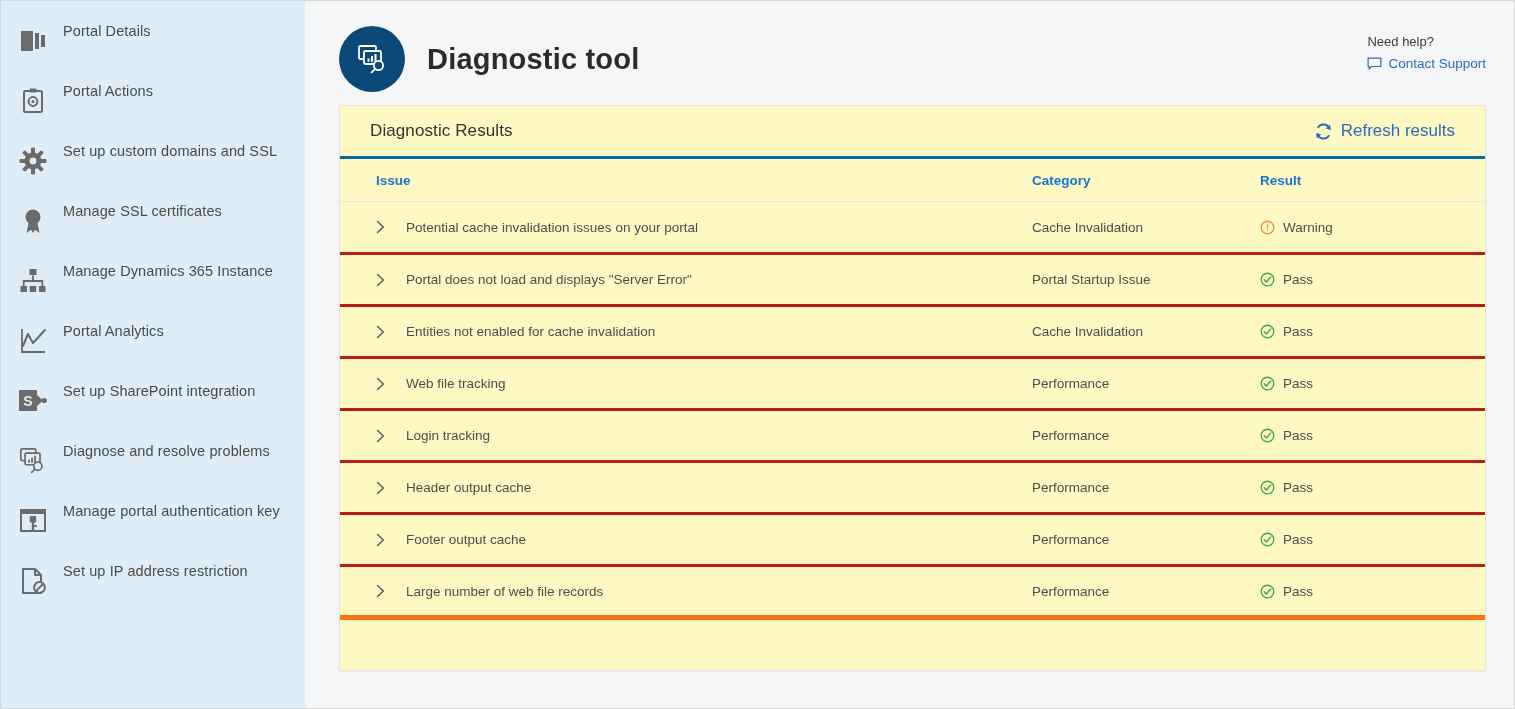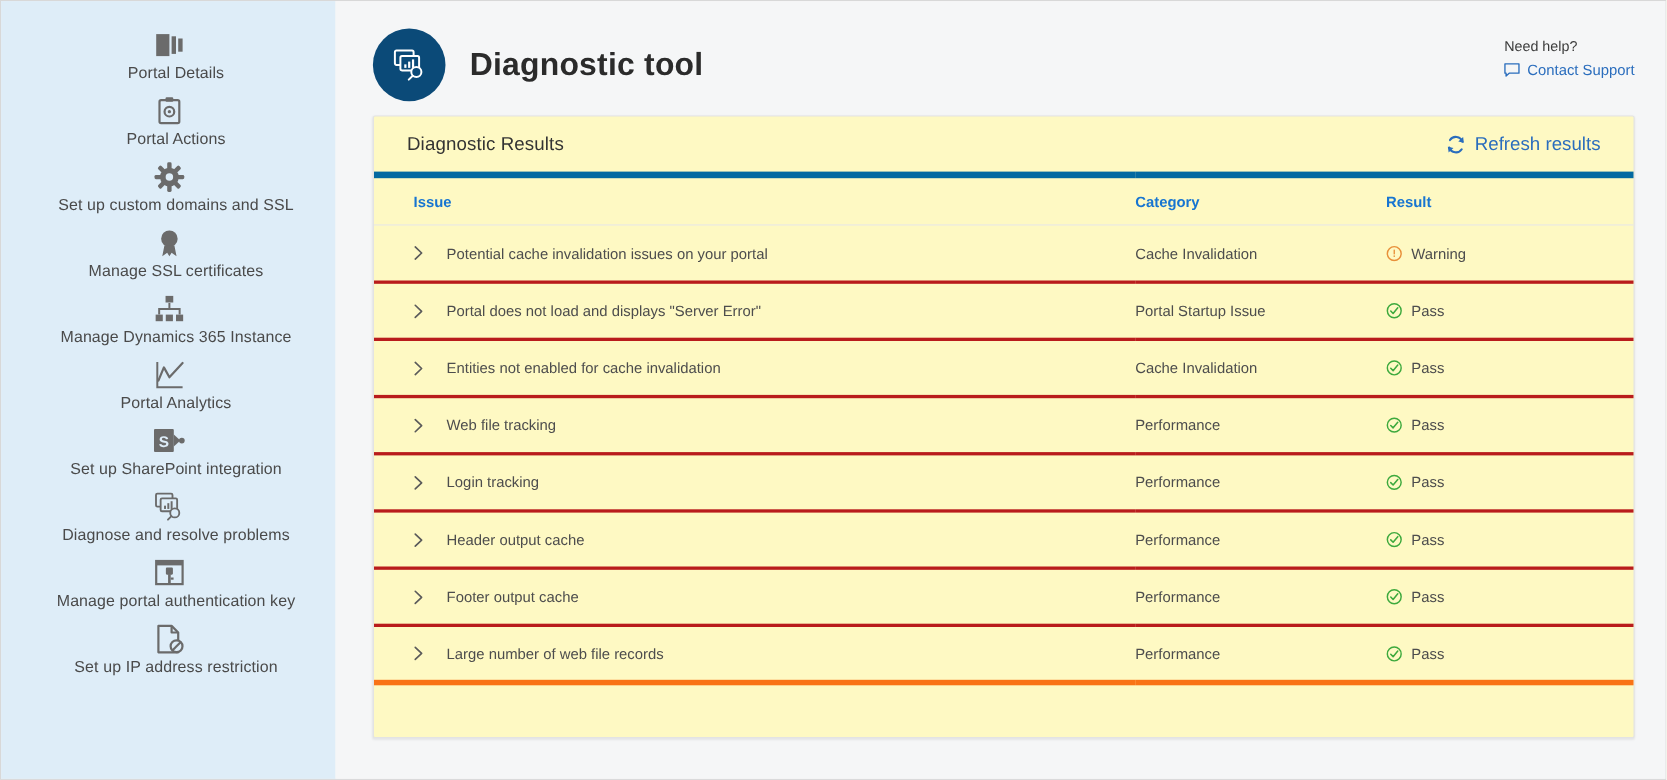--- a/index.html
+++ b/index.html
@@ -20,25 +20,24 @@
   
   #sidebar {
     width: 304px;
     flex: 0 0 304px;
     background: #deedf8;
     padding-top: 22px;
     height: 100%;
   }
   .nav-item {
     display: flex;
-    align-items: center;
+    align-items: flex-start;
     height: 60px;
     padding-left: 14px;
     cursor: pointer;
-    flex-direction: column;
   }
   .nav-icon {
     width: 36px; height: 36px;
     flex: 0 0 36px;
     display: flex; align-items: center; justify-content: center;
     margin-right: 12px;
   }
   .nav-label {
     font-size: 14.5px;
     color: #4a4a4a;
@@ -124,21 +123,21 @@
   }
   #refresh-btn .rfr-ico { margin-right: 7px; display: flex; }
 
   table { width: 100%; border-collapse: collapse; }
   thead th {
     text-align: left;
     font-size: 13.5px;
     color: #1775d1;
     font-weight: bold;
     padding: 14px 0 13px 0;
-    border-top: 6px solid #0369a1;
+    border-top: 3px solid #0369a1;
     border-bottom: 1px solid #e7e7e7;
   }
   th.col-issue, td.col-issue { padding-left: 36px; }
   th.col-cat,  td.col-cat  { width: 228px; }
   th.col-res,  td.col-res  { width: 225px; }
 
   tbody td {
     font-size: 13.5px;
     color: #4d4d4d;
     height: 52px;

